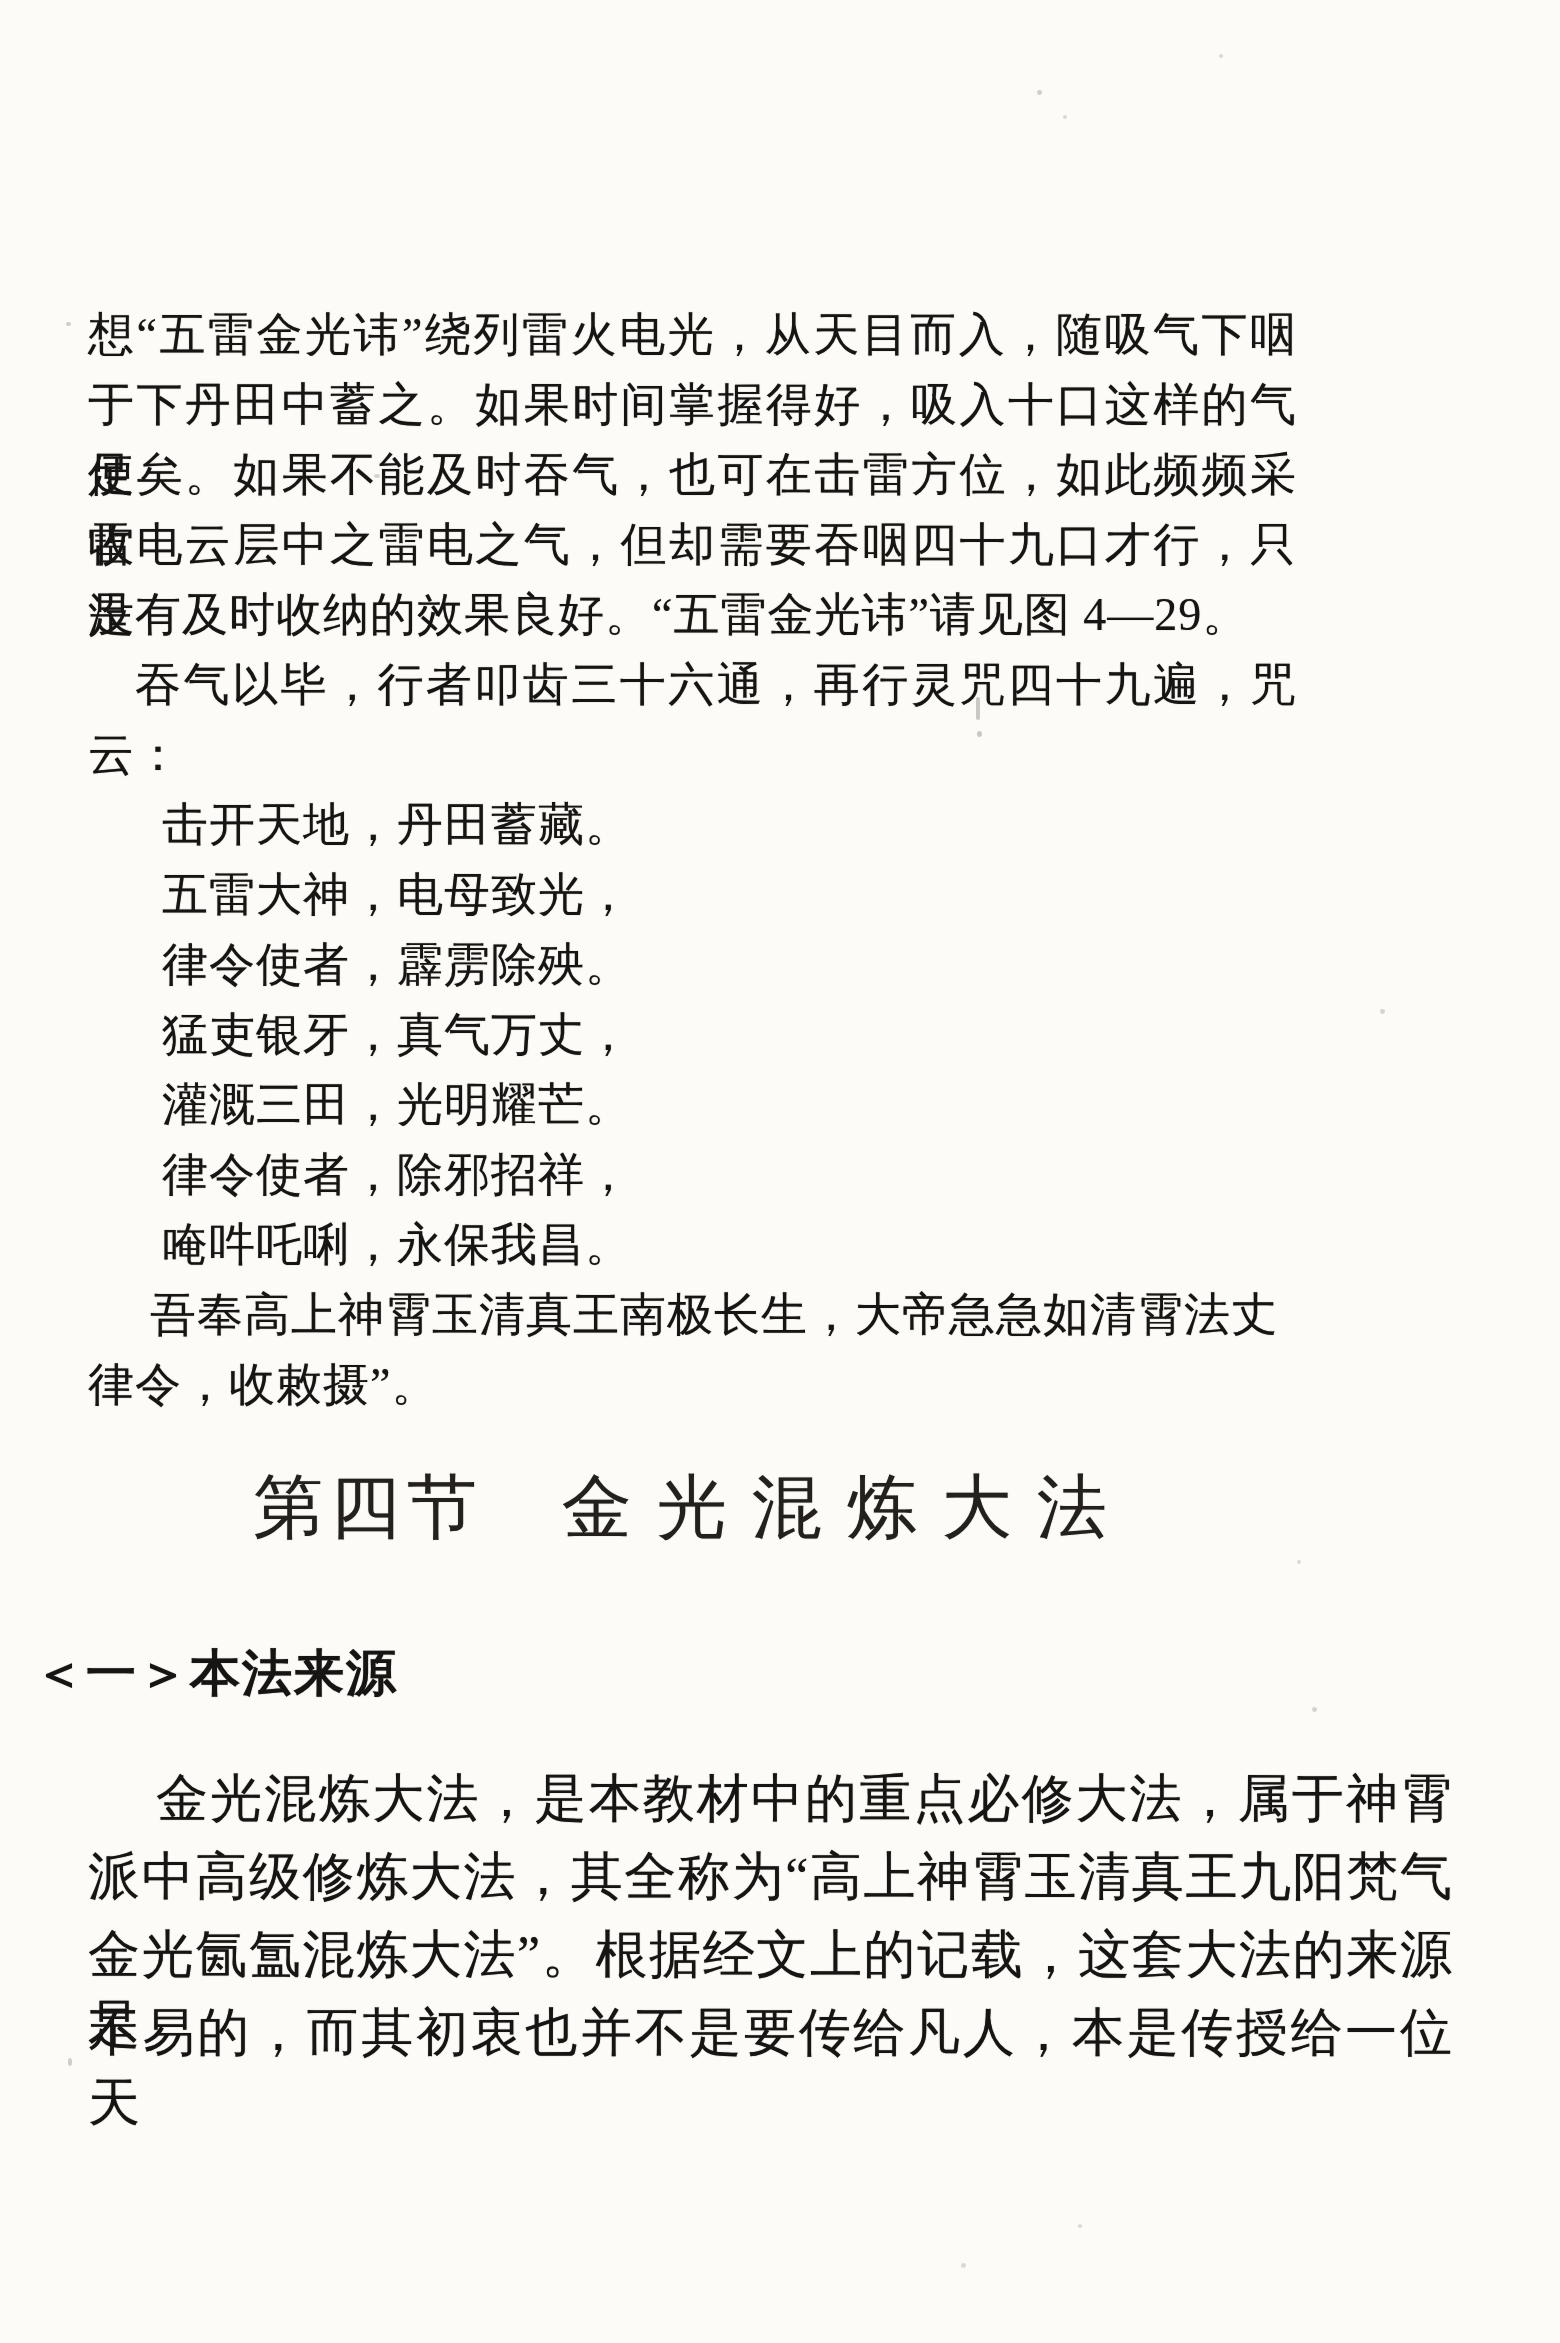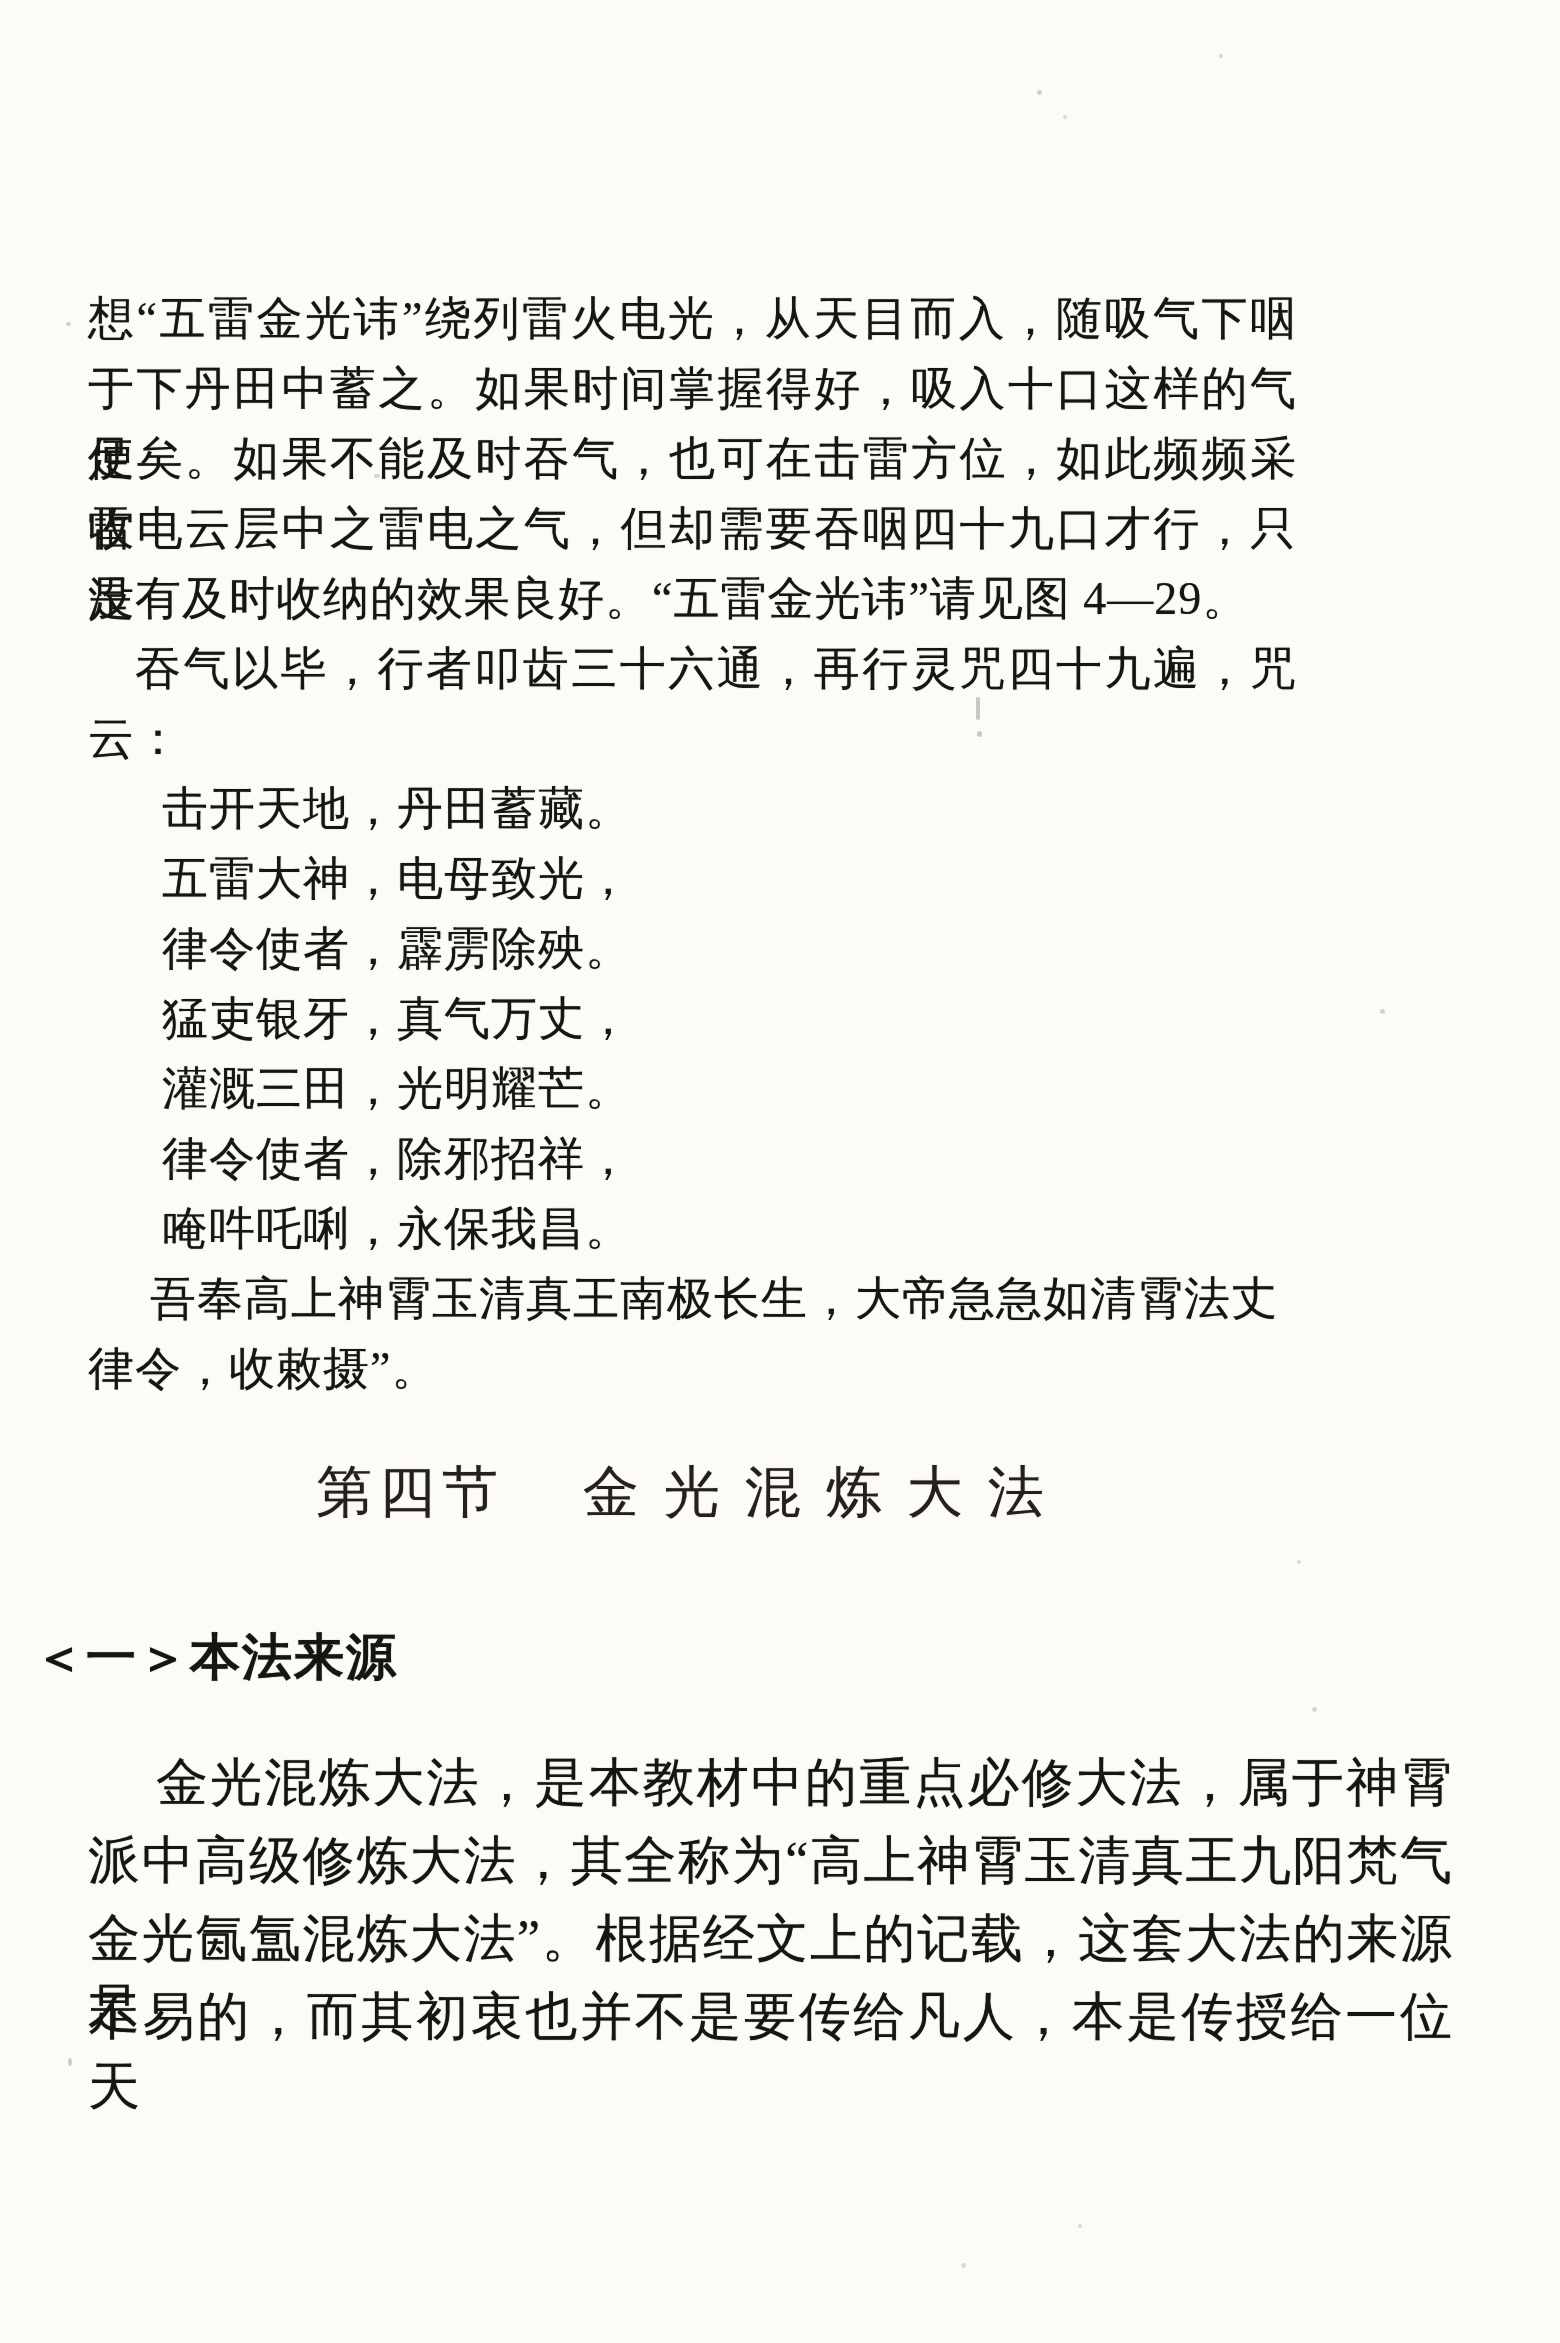--- a/index.html
+++ b/index.html
@@ -6,34 +6,34 @@
   body{
     width:1560px;height:2344px;
     background:#fcfbf7;
     position:relative;
     overflow:hidden;
     font-family:"Liberation Serif","DejaVu Serif",serif;
     color:#171513;
   }
   .page{position:absolute;inset:0;}
   .text-col{
-    position:absolute;top:284px;left:88px;width:1209px;font-family:Liberation Serif, serif;
+    position:absolute;top:300px;left:88px;width:1209px;font-family:Liberation Serif, serif;
   }
   .bline{
     font-size:46px;line-height:70px;height:70px;
     letter-spacing:1px;
     text-shadow:0 0 1px rgba(20,18,16,.55);
   }
   .just{text-align:justify;text-align-last:justify;}
   .indent1{text-indent:47px;}
   .indent2{text-indent:62px;}
   .verse{padding-left:74px;}
   .section-heading{
     margin-top:51px;height:74px;line-height:74px;
-    text-align:center;font-size:56px;
+    text-align:center;font-size:70px;
     color:#24211d;
     text-shadow:0 0 1px rgba(30,26,22,.45);
     white-space:nowrap;
   }
   .section-heading .lbl{letter-spacing:6.8px;margin-right:78px;}
   .section-heading .ttl{letter-spacing:25px;}
   .subsection-heading{
     margin-top:94px;height:68px;line-height:68px;
     text-align:left;font-size:50px;font-weight:bold;
     position:relative;left:-54px;

